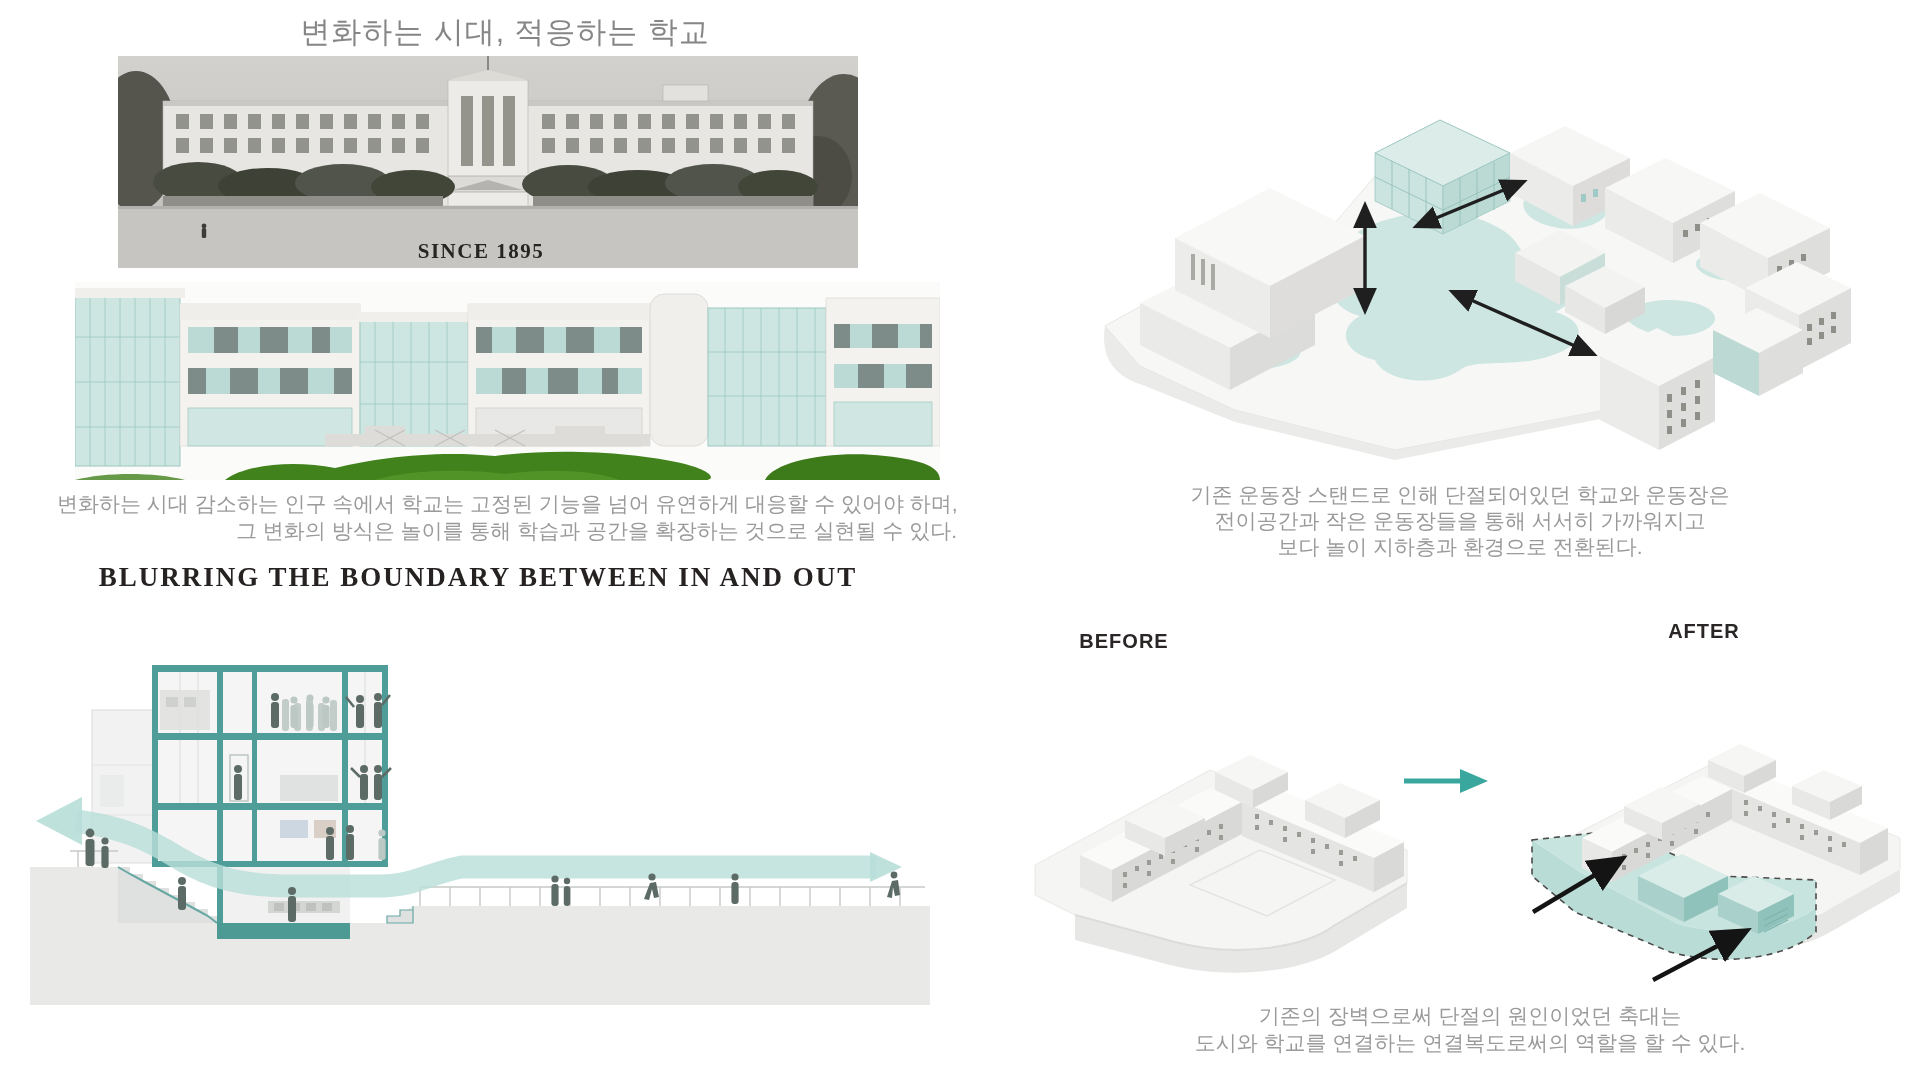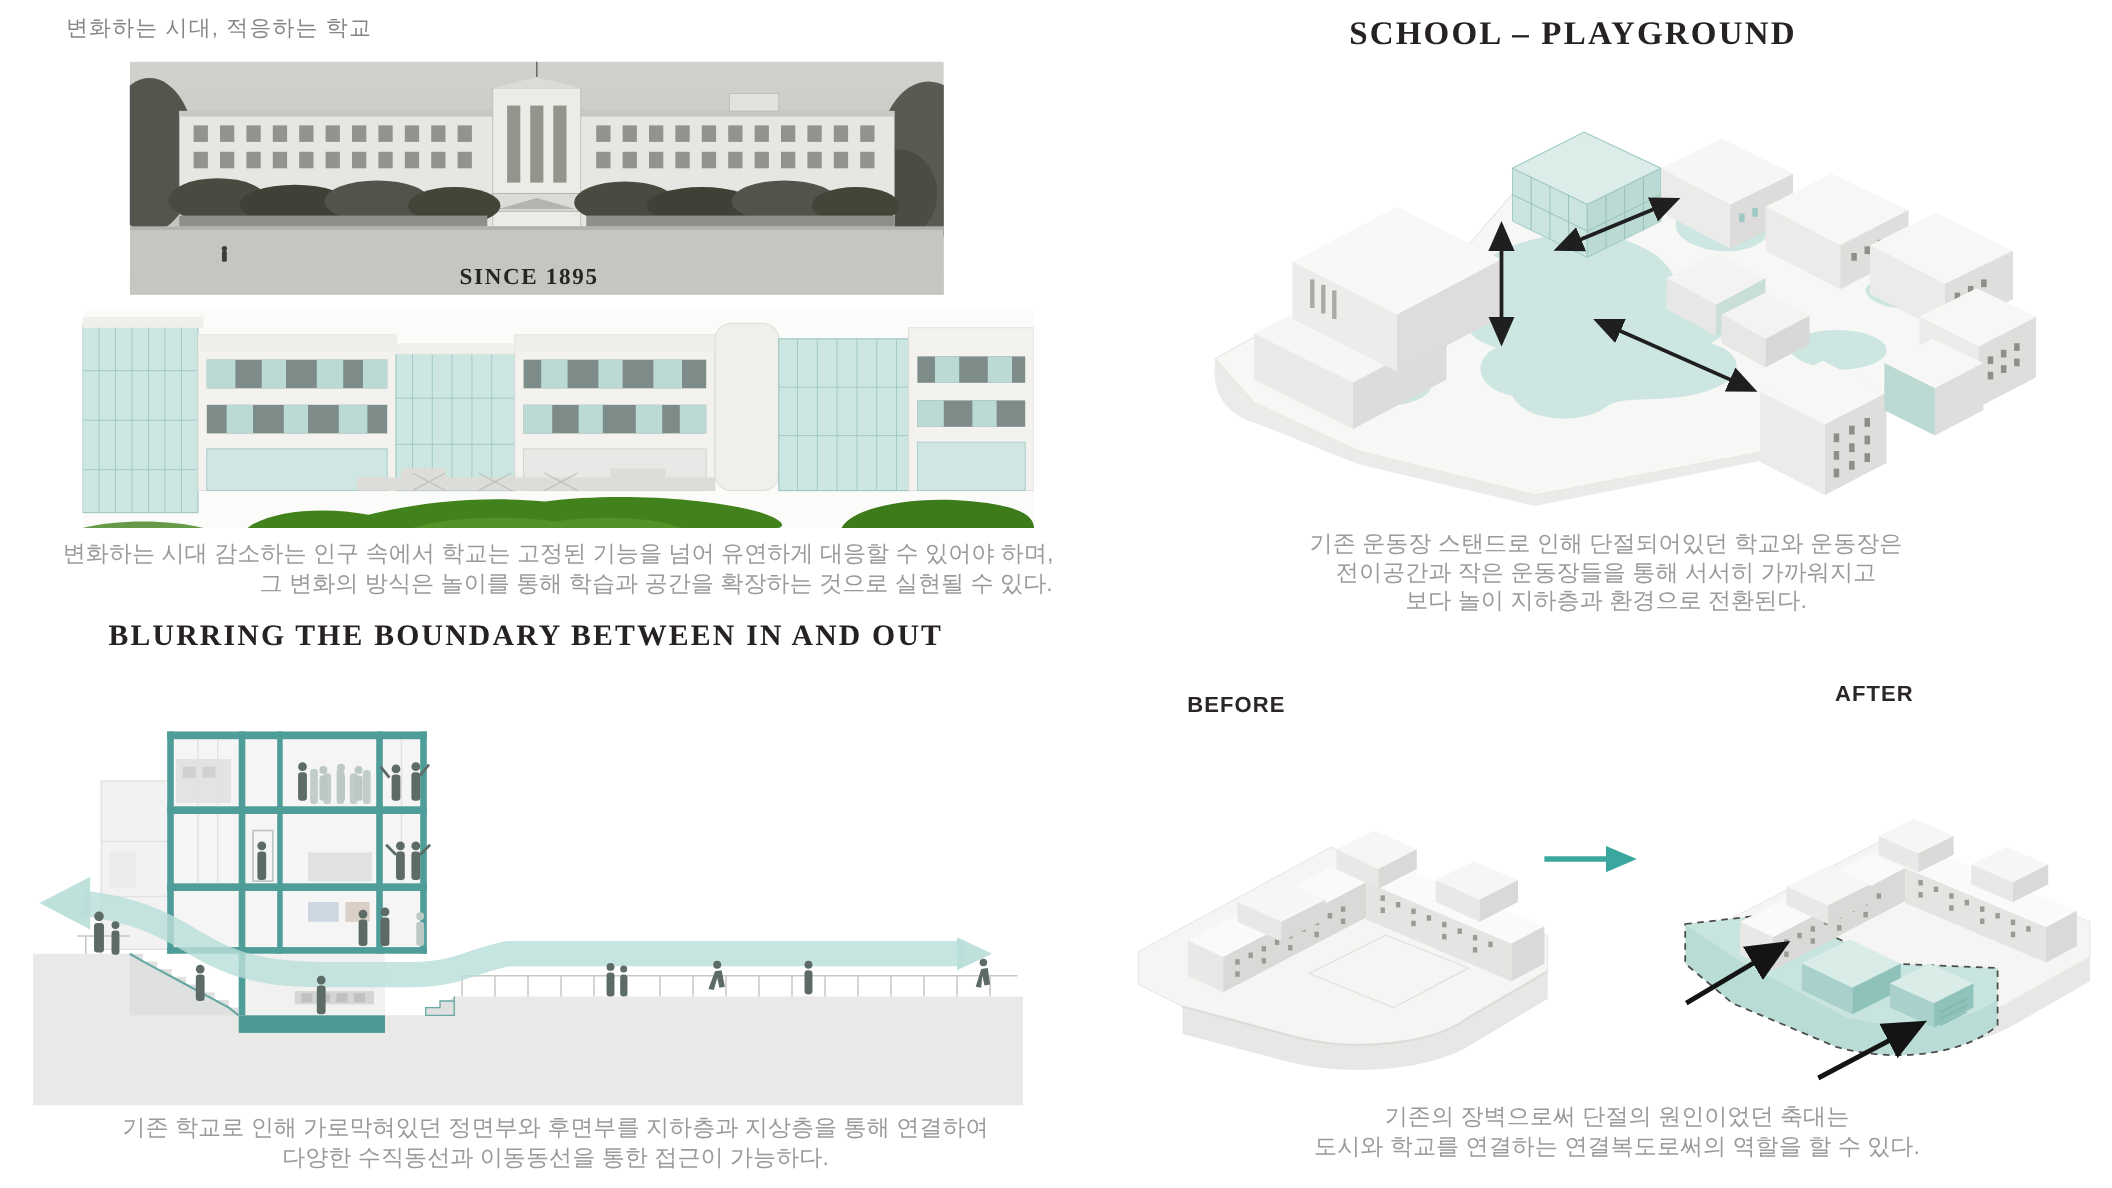--- a/index.html
+++ b/index.html
@@ -1,19 +1,19 @@
 <!DOCTYPE html>
 <html><head>
 <meta charset="utf-8">
 <style>
   html,body{margin:0;padding:0;background:#ffffff;}
   #board{position:relative;width:1920px;height:1080px;background:#ffffff;overflow:hidden;
          font-family:"Liberation Sans","DejaVu Sans",sans-serif;}
   .abs{position:absolute;}
-  .title-kr{font-size:20px;color:#868686;letter-spacing:1px;font-weight:400;}
+  .title-kr{font-size:30px;color:#868686;letter-spacing:1px;text-align:center;font-weight:400;}
   .title-en{font-family:"Liberation Serif","DejaVu Serif",serif;font-weight:700;color:#272222;
             font-size:27px;letter-spacing:2px;text-align:center;}
   .caption{color:#9a9a9a;font-size:21px;line-height:27px;text-align:center;}
   .caption div{white-space:nowrap;}
   .label-ba{font-weight:700;color:#2b2626;font-size:20px;letter-spacing:1px;text-align:center;}
   svg{display:block;}
 </style>
 </head>
 <body>
 
@@ -230,21 +230,20 @@
       <path d="M300,198 C330,188 390,186 430,192 C470,186 520,188 545,198 Z" fill="#5a9a2e" opacity="0.7"></path>
       <path d="M0,198 C30,190 80,190 110,198 Z" fill="#41821c" opacity="0.8"></path>
     </g>
   </svg>
 
   <div class="abs caption" style="left:57px;top:490px;width:900px;text-align:right;">
     <div>변화하는 시대 감소하는 인구 속에서 학교는 고정된 기능을 넘어 유연하게 대응할 수 있어야 하며,</div>
     <div>그 변화의 방식은 놀이를 통해 학습과 공간을 확장하는 것으로 실현될 수 있다.</div>
   </div>
 
-  <div class="abs title-en" style="left:1040px;top:14px;width:780px;font-size:30px;">SCHOOL – PLAYGROUND</div>
 
   <svg class="abs" style="left:1045px;top:58px;" width="835" height="405" viewBox="0 0 835 405">
     <defs>
       <marker id="m-ax" markerWidth="9" markerHeight="8" refX="6.5" refY="3.5" orient="auto-start-reverse" markerUnits="strokeWidth">
         <path d="M0,0 L8,3.5 L0,7 Z" fill="#1f1f1f"></path>
       </marker>
     </defs>
 
     <path d="M60,268 C55,300 70,318 95,326 L190,364 L350,402 L560,360 L690,308 L772,258 L772,236 L690,300 L560,352 L350,392 L190,352 L95,308 L60,268 Z" fill="#ebebe9"></path>
 
@@ -556,24 +555,20 @@
             <rect x="-3.6" y="-22" width="7.2" height="23" rx="3"></rect>
           </g>
         <g transform="translate(352,244)">
             <circle cx="0" cy="-26" r="3.6"></circle>
             <rect x="-3.6" y="-21" width="7.2" height="22" rx="3"></rect>
           </g>
       </g>
     </g>
   </svg>
 
-  <div class="abs caption" style="left:55px;top:1012px;width:900px;">
-    <div>기존 학교로 인해 가로막혀있던 정면부와 후면부를 지하층과 지상층을 통해 연결하여</div>
-    <div>다양한 수직동선과 이동동선을 통한 접근이 가능하다.</div>
-  </div>
 
 
   <div class="abs label-ba" style="left:1064px;top:630px;width:120px;">BEFORE</div>
   <div class="abs label-ba" style="left:1644px;top:620px;width:120px;text-align:center;">AFTER</div>
 
   <svg class="abs" style="left:1005px;top:680px;" width="420" height="300" viewBox="0 0 420 300">
 
     <path d="M70,235 L170,262 C230,278 300,268 330,245 L402,203 L402,228 L332,270 C297,292 225,300 165,285 L70,260 Z" fill="#e7e7e5"></path>
     <path d="M30,185 L205,90 L402,170 L402,203 L330,245 C300,268 230,278 170,262 L70,235 L30,215 Z" fill="#f5f5f3" stroke="#e8e8e6" stroke-width="1"></path>
     <path d="M70,235 L170,262 C230,278 300,268 330,245 L402,203" fill="none" stroke="#dcdcda" stroke-width="2"></path>

